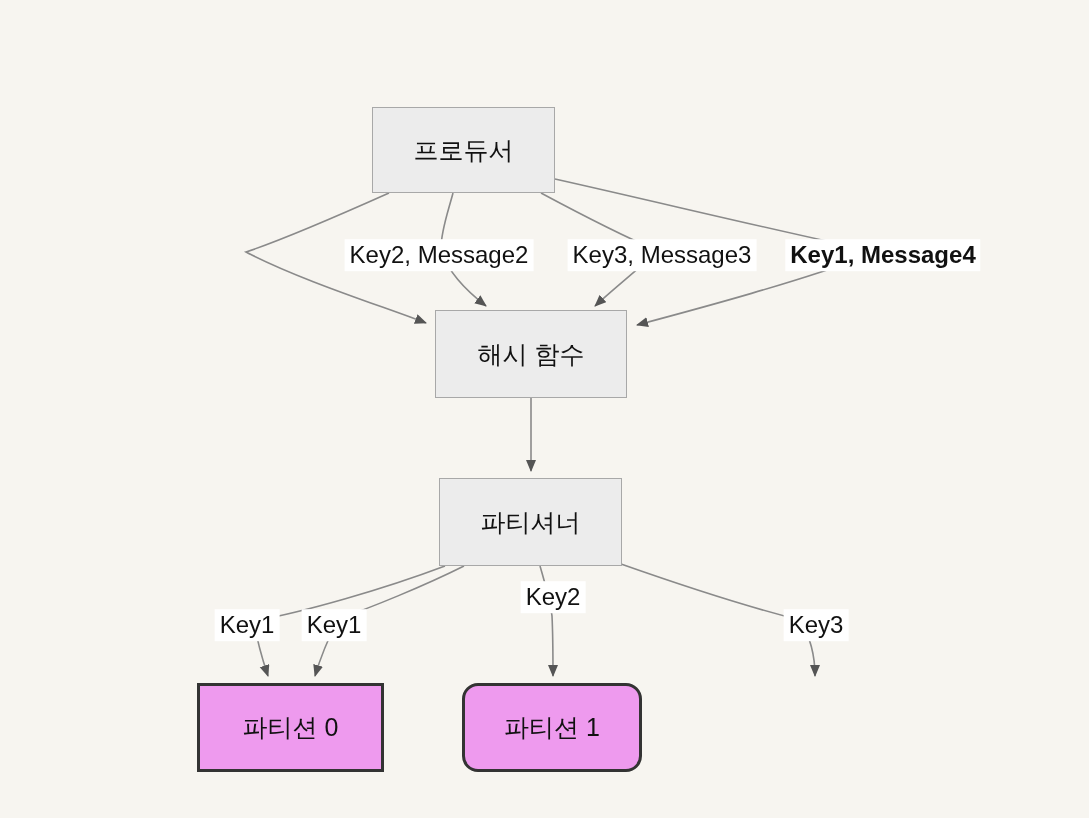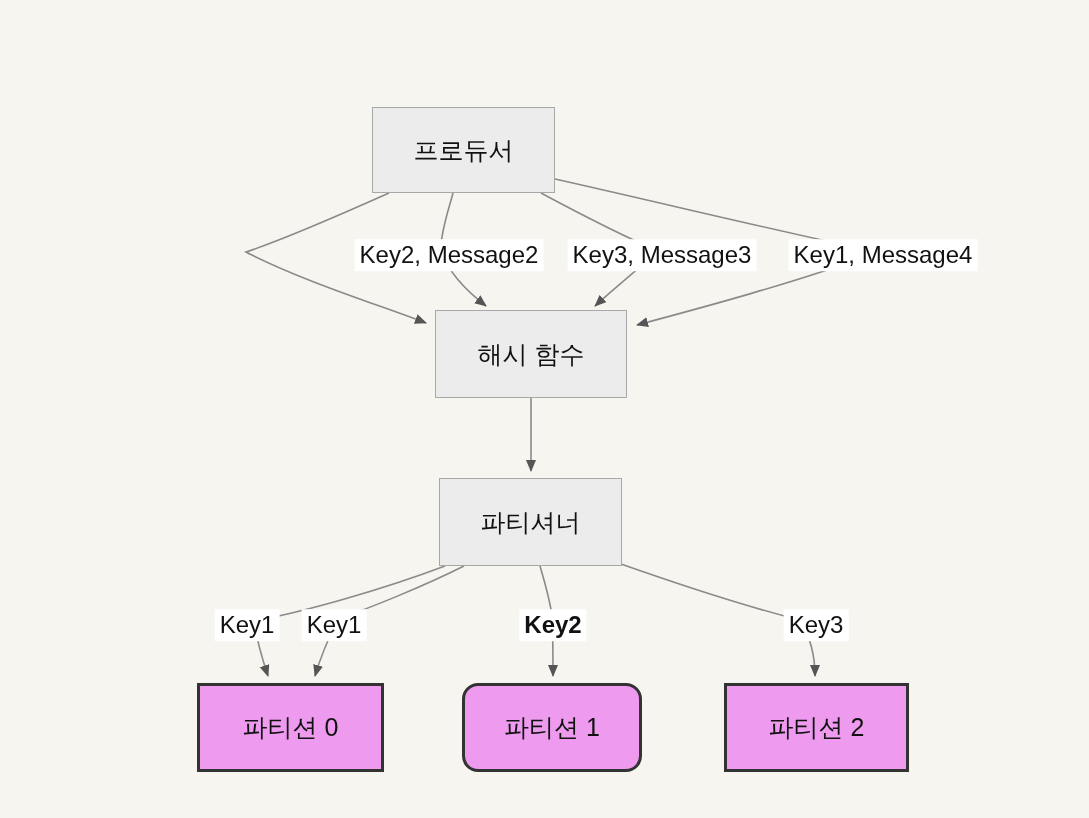--- a/index.html
+++ b/index.html
@@ -19,24 +19,24 @@
   .node.partition{background:var(--partition-fill);border:3px solid var(--partition-stroke);}
   .edge-label{position:absolute;transform:translate(-50%,-50%);background:var(--label-bg);
         color:var(--text);font-size:24px;line-height:1.15;padding:2px 5px;white-space:nowrap;}
   
   .n-producer   {left:360px;top:107px;width:183px;height:86px;}
   .n-hash       {left:423px;top:310px;width:192px;height:88px;}
   .n-partitioner{left:427px;top:478px;width:183px;height:88px;}
   .n-p0         {left:185px;top:683px;width:187px;height:89px;}
   .n-p1         {left:450px;top:683px;width:180px;height:89px;border-radius:16px;}
   .n-p2         {left:712px;top:683px;width:185px;height:89px;}
-  .l-m1{left:209px;top:255px;} .l-m2{left:437px;top:255px;}
-  .l-m3{left:650px;top:255px;} .l-m4{left:871px;top:255px;}
+  .l-m1{left:209px;top:255px;} .l-m2{left:427px;top:255px;}
+  .l-m3{left:650px;top:255px;} .l-m4{left:871px;top:255px;font-weight:bold;}
   .l-k1a{left:235px;top:625px;} .l-k1b{left:322px;top:625px;}
-  .l-k2{left:541px;top:625px;font-weight:bold;}  .l-k3{left:804px;top:625px;}
+  .l-k2{left:541px;top:597px;}  .l-k3{left:804px;top:625px;}
 </style>
 </head>
 <body>
 
 <div class="stage">
 
   <svg class="edges" viewBox="0 0 1089 818">
     <defs>
       <marker id="arrowhead" markerUnits="userSpaceOnUse" markerWidth="13" markerHeight="11" refX="11" refY="5" orient="auto">
         <path d="M0,0 L12,5 L0,10 z"></path>
@@ -61,23 +61,20 @@
   </div>
   <div class="node gray n-hash">
     <span>해시 함수</span>
   </div>
   <div class="node partition n-p0">
     <span>파티션 0</span>
   </div>
   <div class="node partition n-p1">
     <span>파티션 1</span>
   </div>
-  <div class="node partition n-p2">
-    <span>파티션 2</span>
-  </div>
 
   <div class="edge-label l-m2">Key2, Message2</div>
   <div class="edge-label l-m3">Key3, Message3</div>
   <div class="edge-label l-m4">Key1, Message4</div>
   <div class="edge-label l-k1a">Key1</div>
   <div class="edge-label l-k1b">Key1</div>
   <div class="edge-label l-k2">Key2</div>
   <div class="edge-label l-k3">Key3</div>
 
 </div>

